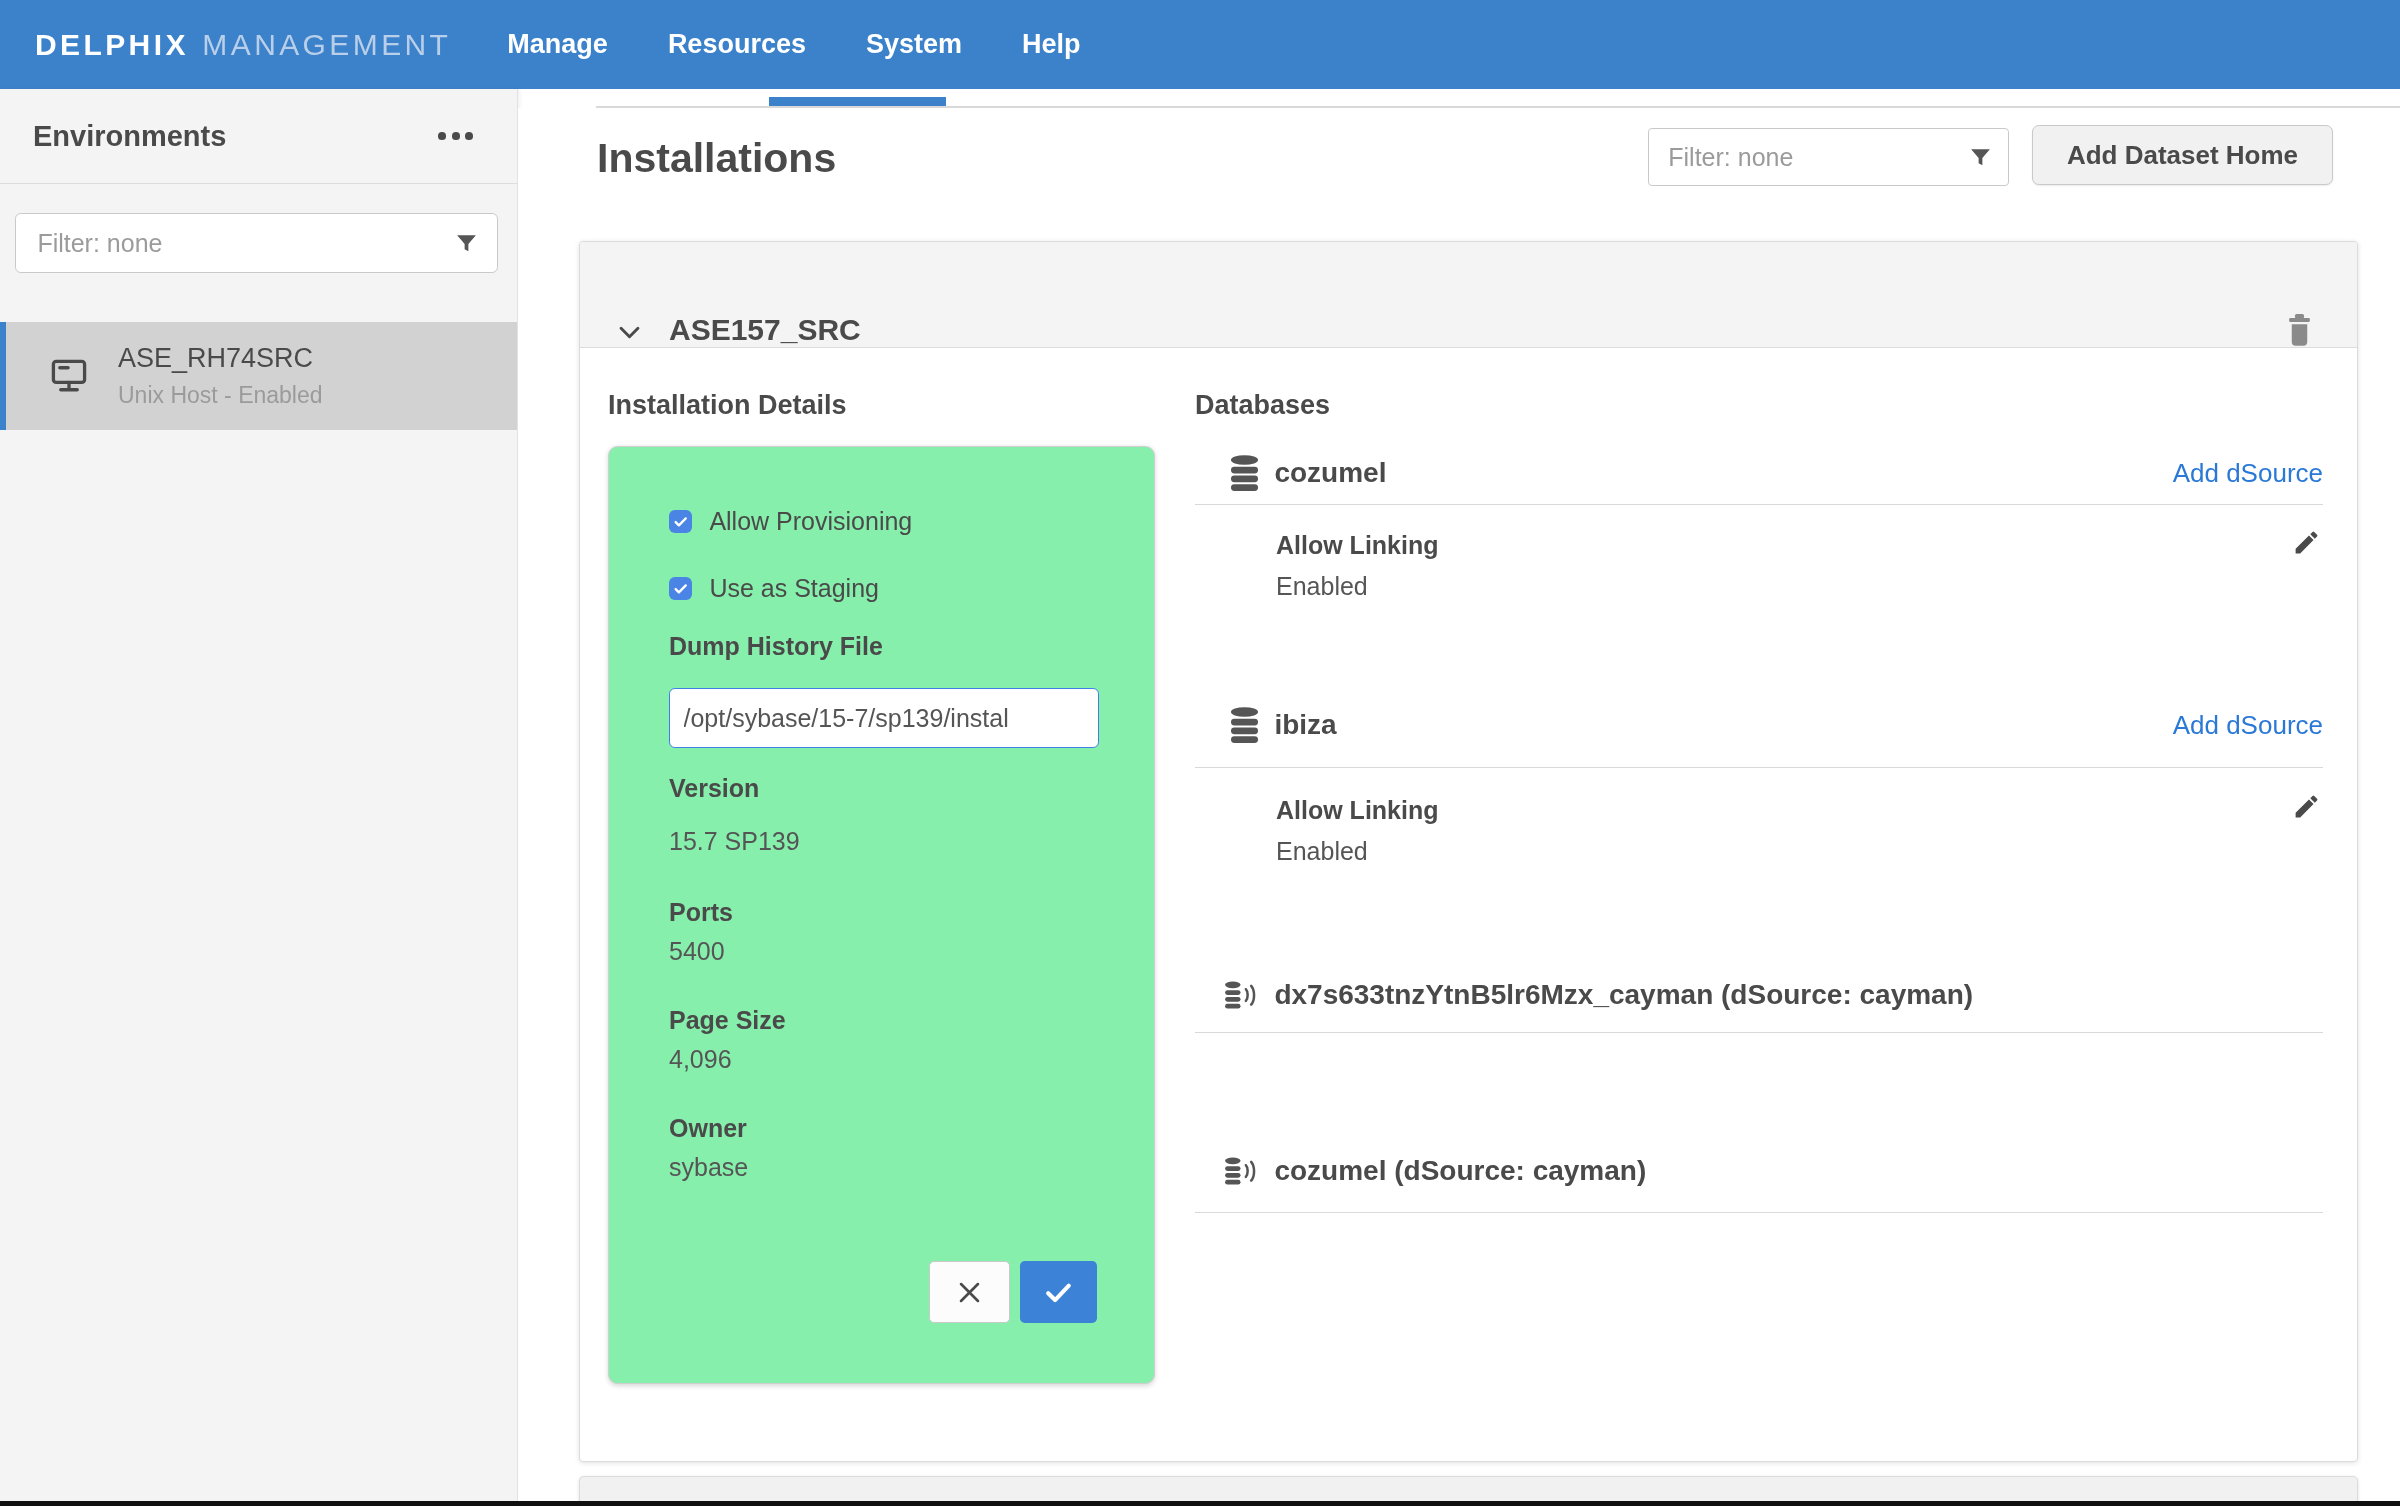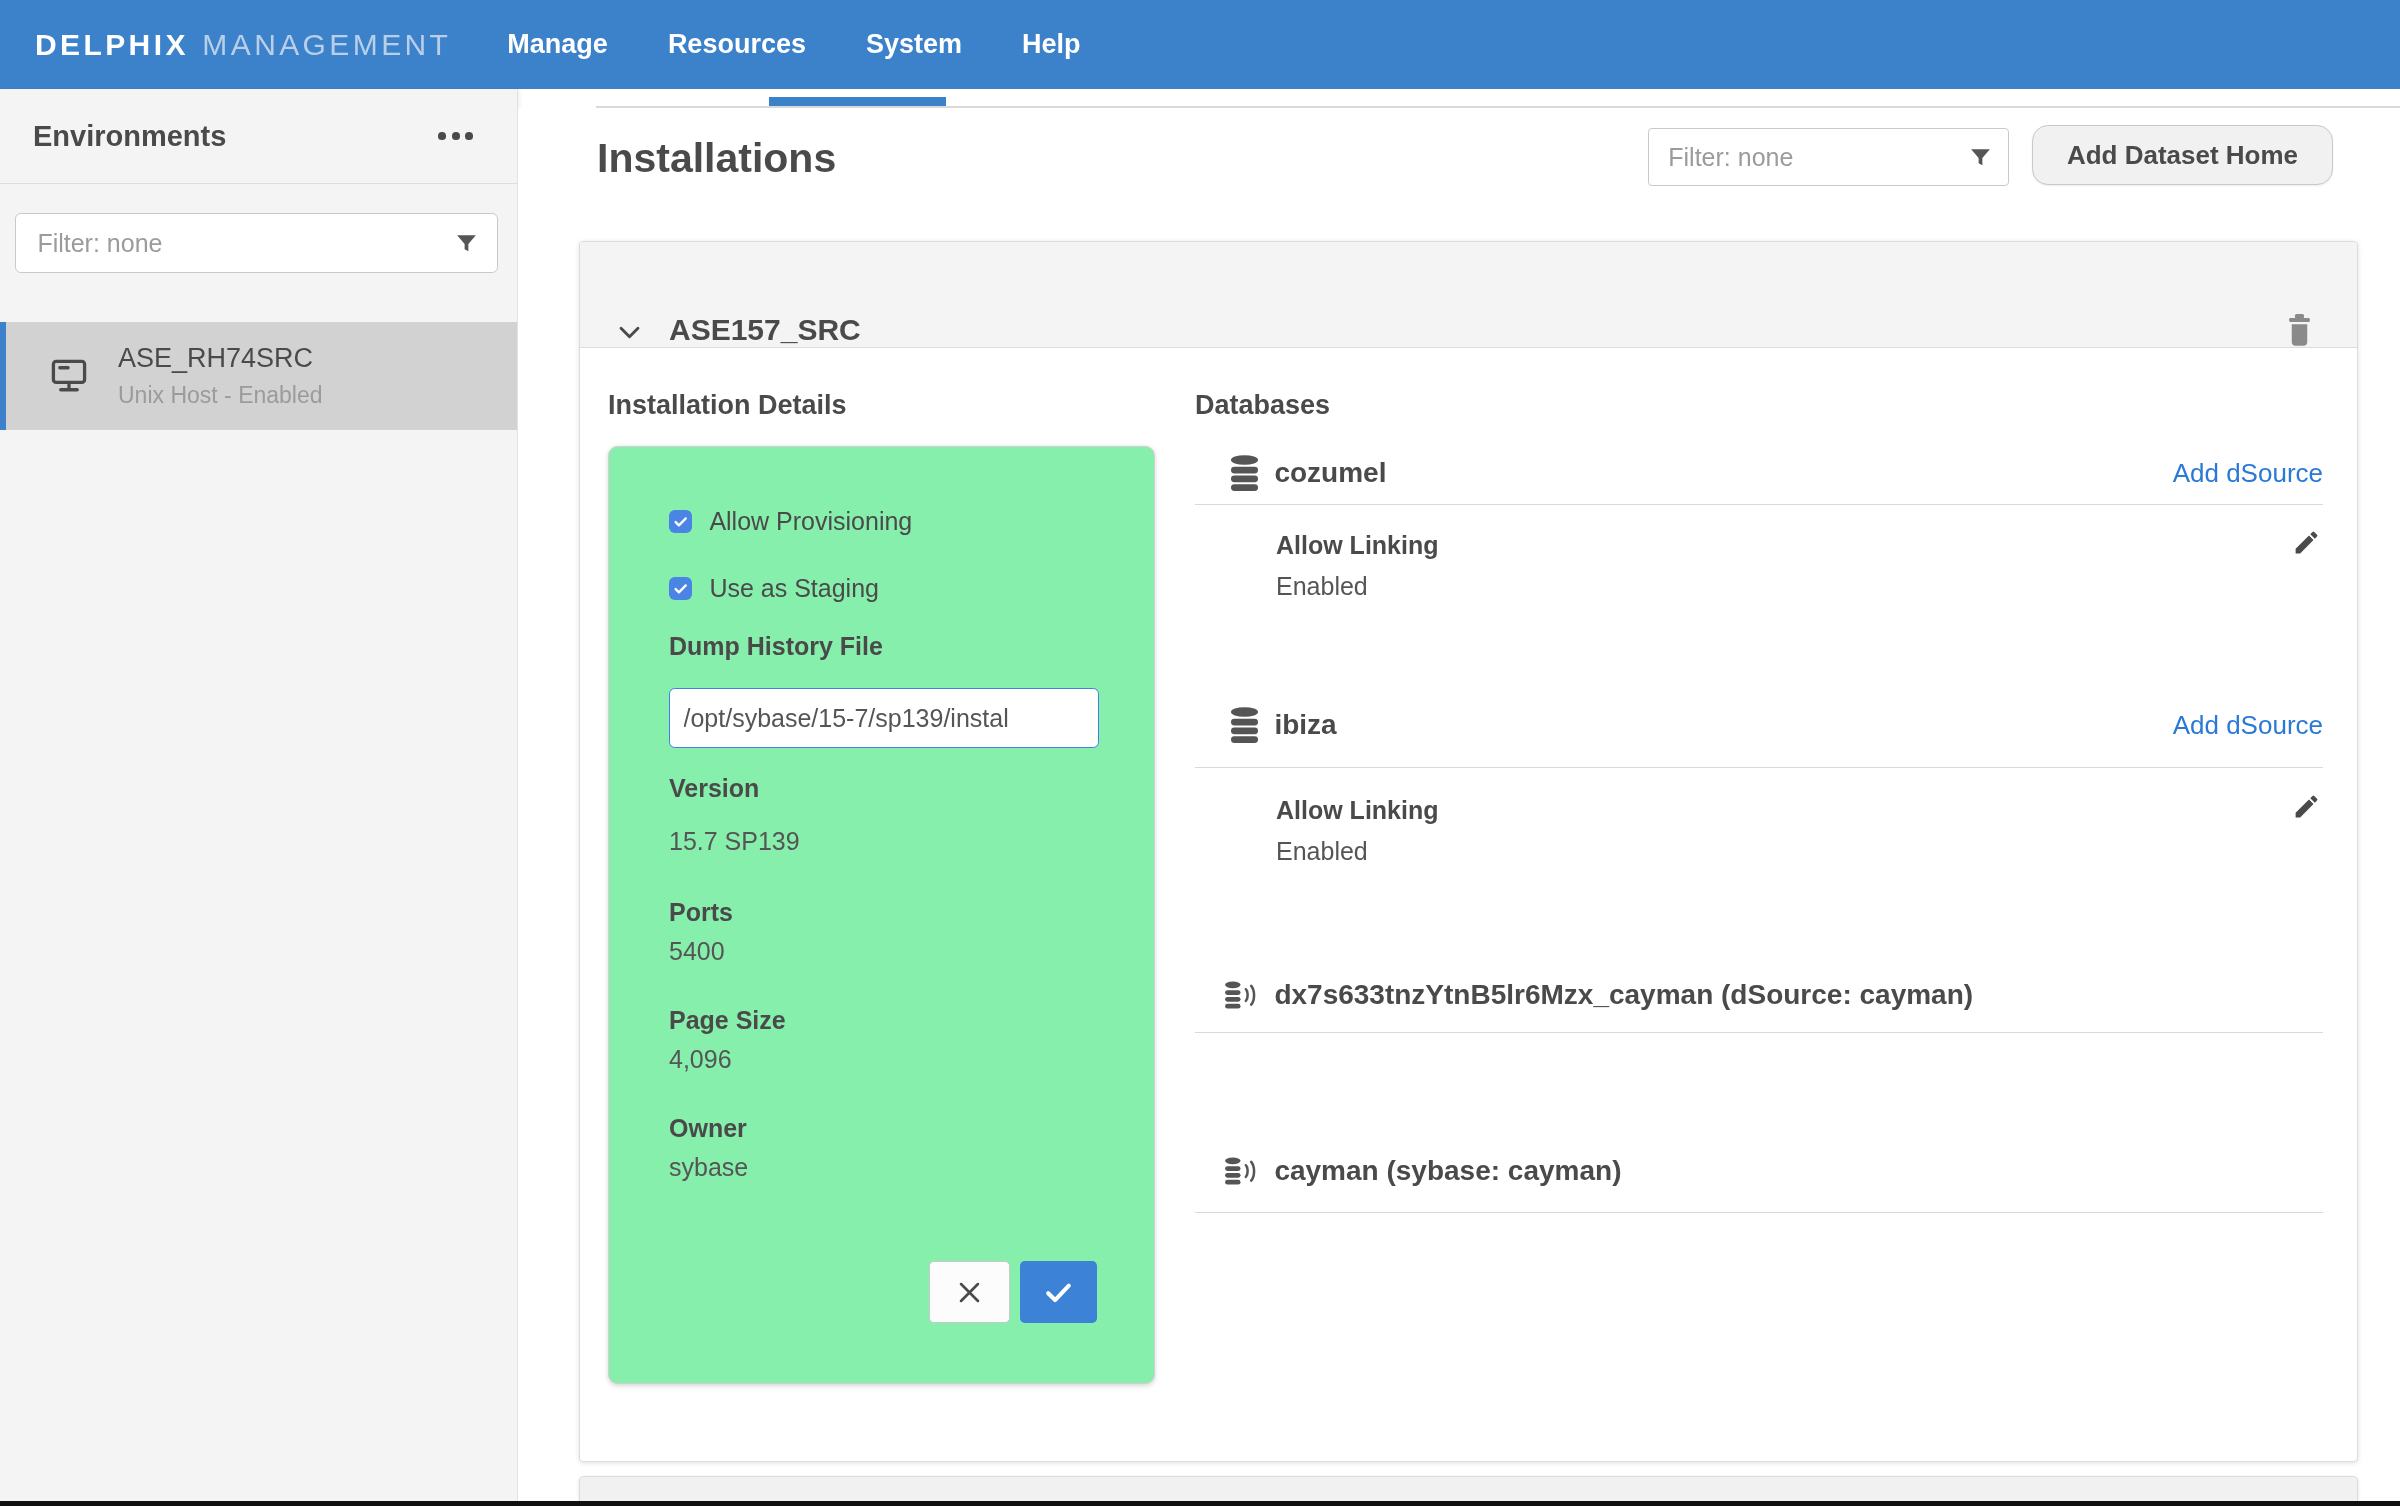--- a/index.html
+++ b/index.html
@@ -70,21 +70,21 @@
     background:#fff; border:1px solid #c9c9c9; border-radius:3.9px;
     display:flex; align-items:center; padding:0 15.4px 0 19.3px;
   }
   .main-filter input {
     flex:1; border:none; outline:none; font-size:25px; color:#555;
     font-family:"Liberation Sans", sans-serif; background:transparent; min-width:0;
   }
   .main-filter input::placeholder { color:#9b9b9b; }
   .add-btn {
     position:absolute; left:1514px; top:17.4px; width:301px; height:60px;
-    background:#f1f1f1; border:1px solid #c9c9c9; border-radius:16px;
+    background:#f1f1f1; border:1px solid #c9c9c9; border-radius:7px;
     font-family:"Liberation Sans", sans-serif;
     font-size:26px; font-weight:bold; color:#4a4a4a; cursor:pointer;
     box-shadow:0 1px 1.9px rgba(0,0,0,0.08);
   }
 
   
   .panel {
     position:absolute; left:61px; top:133px; width:1779px; height:1221px;
     background:#fff; border:1px solid #dcdcdc; border-radius:3.9px;
     box-shadow:0 1px 4.8px rgba(0,0,0,0.12);
@@ -360,21 +360,21 @@
               <g fill="#555">
                 <ellipse cx="9" cy="4" rx="8" ry="3.5"></ellipse>
                 <rect x="1" y="9.5" width="16" height="5" rx="2.5"></rect>
                 <rect x="1" y="16.5" width="16" height="5" rx="2.5"></rect>
                 <rect x="1" y="23.5" width="16" height="5" rx="2.5"></rect>
               </g>
               <path d="M22.5 8.5c2.5 2.5 2.5 9.5 0 12" stroke="#555" stroke-width="2.6" fill="none" stroke-linecap="round"></path>
               <path d="M28 5c4 4.5 4 15 0 19.5" stroke="#555" stroke-width="2.6" fill="none" stroke-linecap="round"></path>
             </svg>
           </span>
-          <span class="db-name">cayman (sybase: cayman)</span>
+          <span class="db-name">cozumel (dSource: cayman)</span>
         </div>
         <div class="divider" style="top:864px;"></div>
       </div>
 
     </div>
   </div>
 
   <div class="panel2"></div>
 </div>
 

